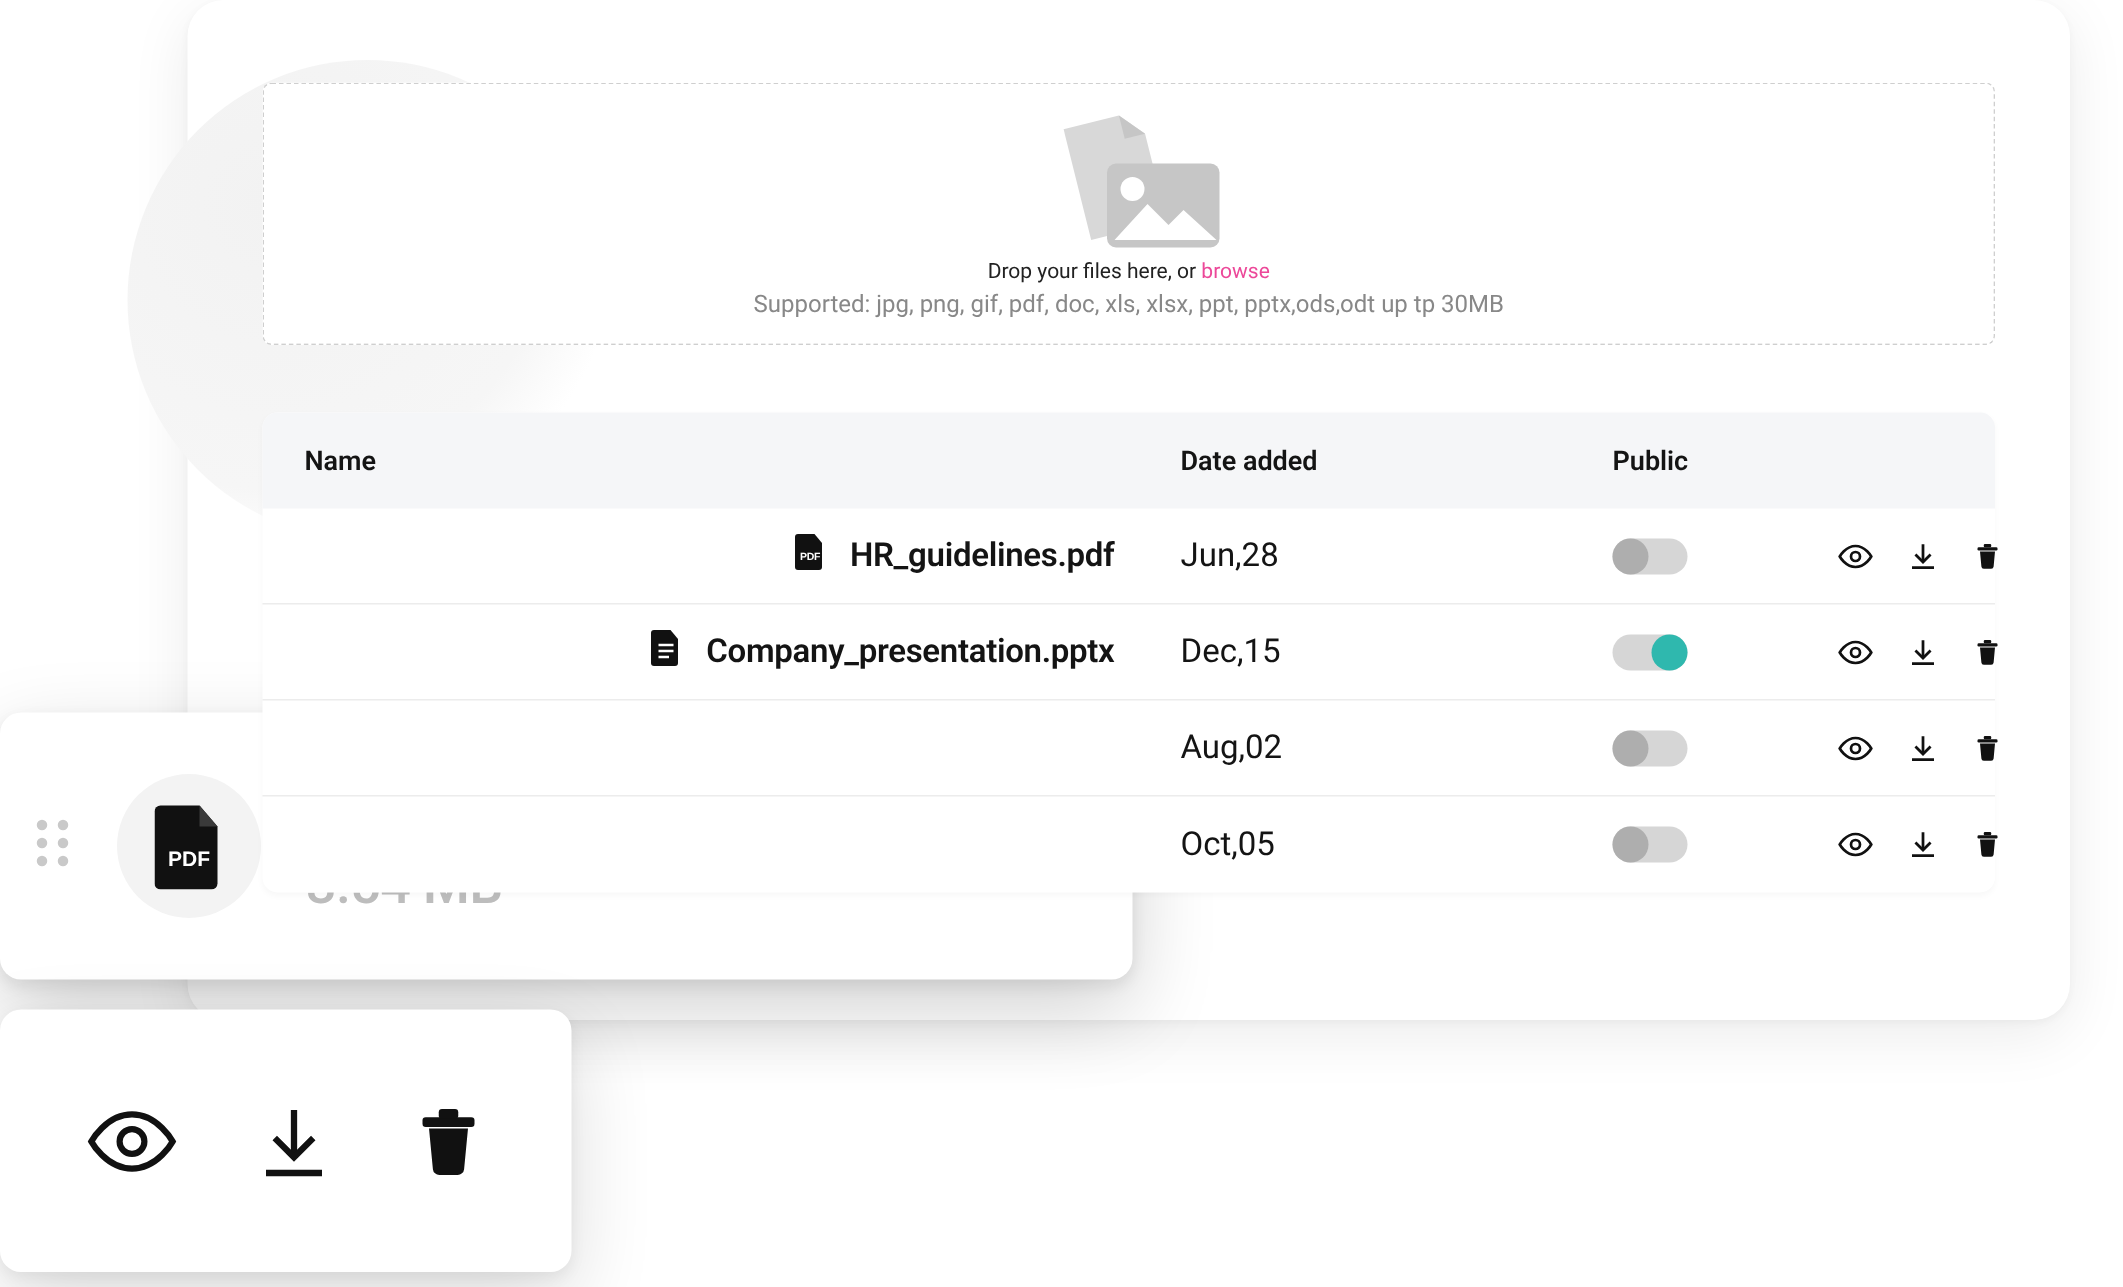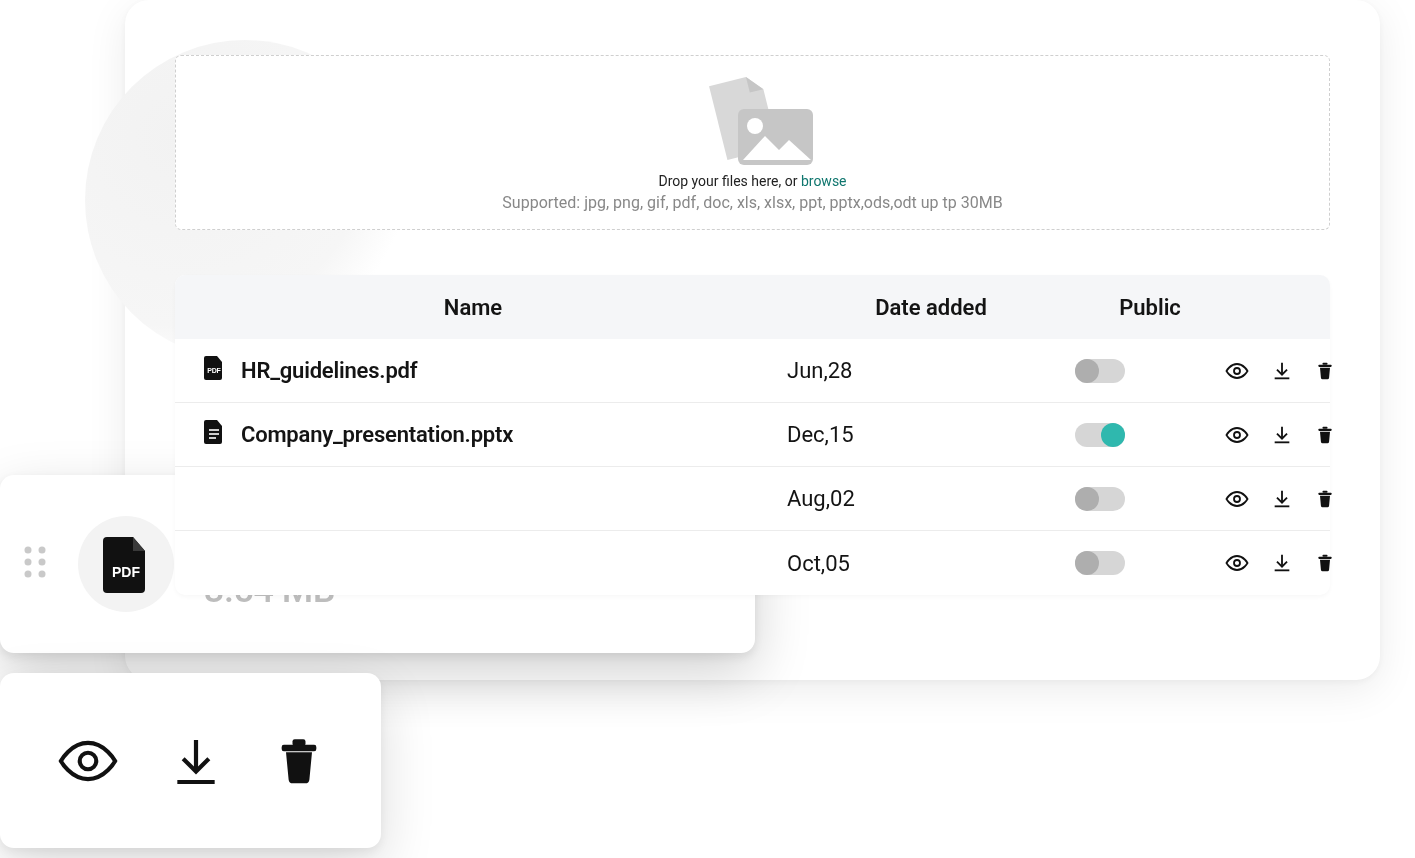--- a/index.html
+++ b/index.html
@@ -39,57 +39,56 @@
     height: 175px;
     background: #fff;
     display: flex;
     flex-direction: column;
     align-items: center;
     justify-content: center;
     gap: 4px;
   }
   .drop-illustration { width:140px; height:95px; position:relative; margin-bottom:0px;}
   .drop-text { font-size: 14px; color:#222; }
-  .drop-text a { color:#0f766e; text-decoration:none; cursor:pointer; }
+  .drop-text a { color:#ec4899; text-decoration:none; cursor:pointer; }
   .drop-sub  { font-size: 16px; color:#888; }
   .table-wrap {
     position: relative;
     z-index:1;
     margin-top: 45px;
     background:#fff;
     border-radius:10px;
     box-shadow: 0 2px 4px rgba(0,0,0,0.03);
   }
   .thead {
     display:flex;
     align-items:center;
     background:#f5f6f8;
     border-radius:10px 10px 0 0;
     height:64px;
     padding: 0 28px;
     font-weight:600;
-    font-size:22px;
+    font-size:18px;
     color:#141414;
-    text-align:center;
   }
   .col-name   { flex:0 0 540px; }
   .col-date   { flex:0 0 288px;margin-left:44px; }
   .col-public { flex:0 0 150px; }
   .col-actions{ flex:1; display:flex; justify-content:flex-end; gap:22px; align-items:center;}
   .trow {
     display:flex;
     align-items:center;
     height:64px;
     padding:0 28px;
     border-bottom:1px solid #ececec;
     font-size:22px;
     color:#141414;
   }
   .trow:last-child { border-bottom:none; }
-  .file-cell { display:flex; align-items:center; gap:16px; font-weight:600; letter-spacing:-0.2px;}
+  .file-cell { display:flex; align-items:center; gap:16px; font-weight:600; letter-spacing:-0.2px;justify-content:flex-end;}
   .file-cell svg { flex:none; }
   .date-cell { font-weight:400; }
   .toggle {
     width:50px; height:24px; border-radius:12px; background:#d6d6d6; position:relative; cursor:pointer;
   }
   .toggle .knob {
     position:absolute; top:0; left:0; width:24px; height:24px; border-radius:50%;
     background:#aeaeae;
   }
   .toggle.on .knob { left:auto; right:0; background:#2fb8ae; }

